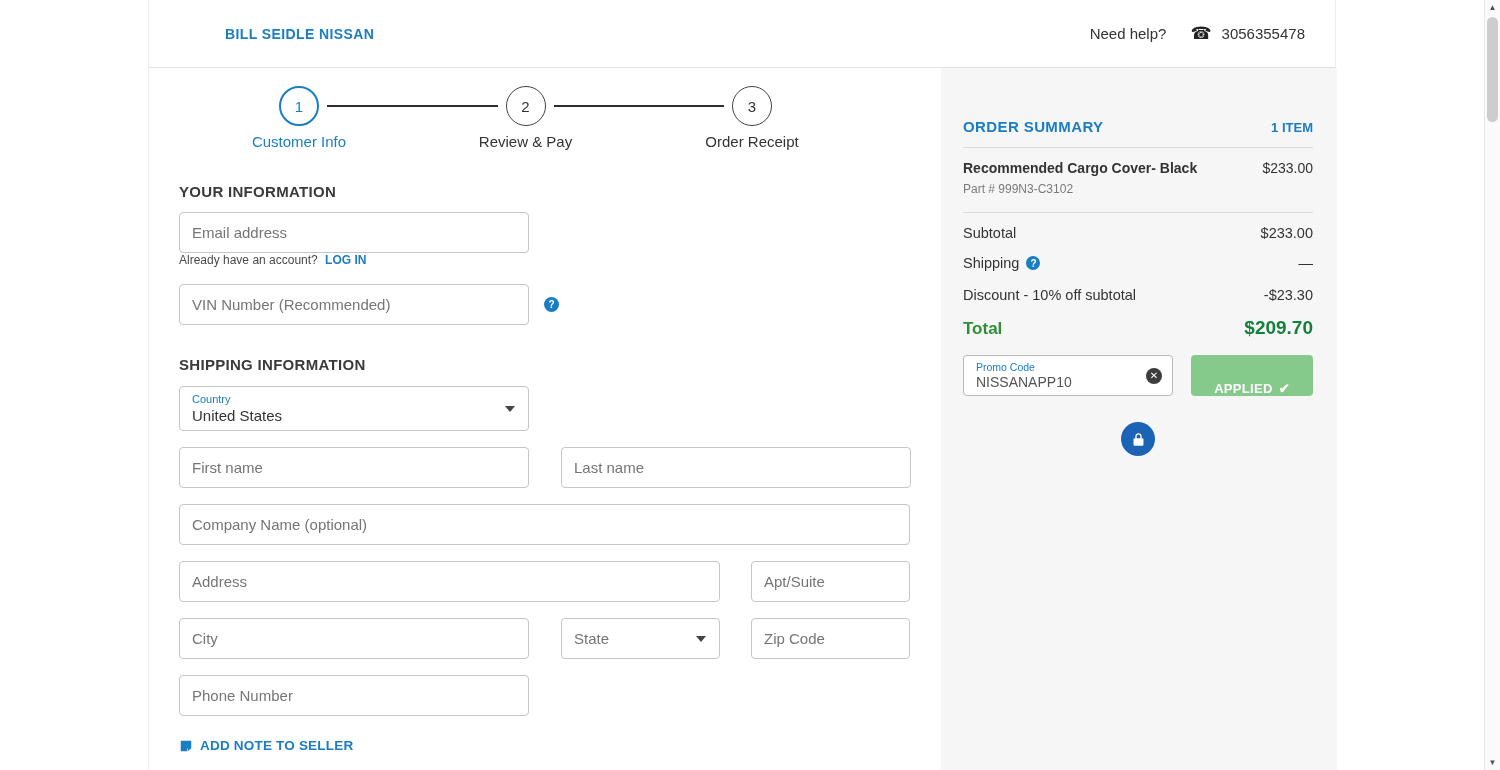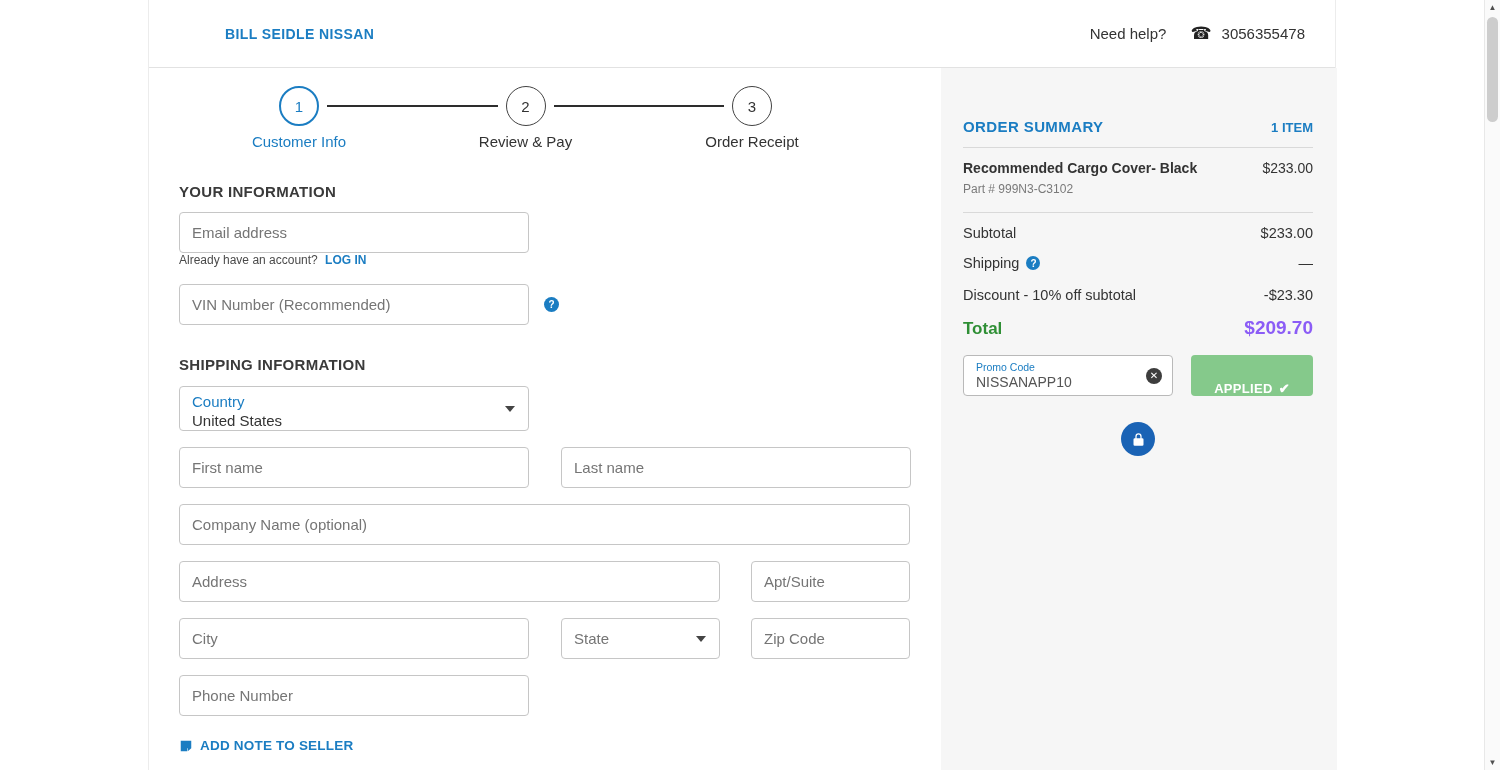--- a/index.html
+++ b/index.html
@@ -69,21 +69,21 @@
   .qicon {
     width:15px; height:15px; border-radius:50%; background:#1b7dc2; color:#fff;
     font-size:10px; font-weight:bold; display:inline-flex; align-items:center;
     justify-content:center; cursor:pointer; flex:0 0 15px;
   }
   .vin-q { margin-left:15px; }
   .selectbox {
     position:relative; height:45px; border:1px solid #c6c6c6; border-radius:4px;
     background:#fff; cursor:pointer; padding:6px 12px 0;
   }
-  .selectbox .flabel { font-size:15px; color:#1b7dc2; display:block; }
+  .selectbox .flabel { font-size:11px; color:#1b7dc2; display:block; }
   .selectbox .fvalue { font-size:15px; color:#333; display:block; margin-top:2px; }
   .selectbox.plain { padding:0 12px; display:flex; align-items:center; height:41px; }
   .selectbox.plain .fvalue { margin-top:0; color:#757575; }
   .caret {
     position:absolute; right:13px; top:50%; margin-top:-3px;
     width:0; height:0; border-left:5px solid transparent;
     border-right:5px solid transparent; border-top:6px solid #444;
   }
   .note-link {
     margin-top:22px; display:inline-flex; align-items:center; gap:7px;
@@ -95,21 +95,21 @@
   .os-title { color:#1b7dc2; font-size:15px; font-weight:bold; letter-spacing:.4px; }
   .os-count { color:#1b7dc2; font-size:13px; font-weight:bold; }
   .sb-hr { border:none; border-top:1px solid #d9d9d9; margin:12px 0; }
   .prod-name { font-size:14px; font-weight:bold; color:#333; }
   .prod-price { font-size:14px; color:#333; }
   .prod-part { font-size:12px; color:#7a7a7a; margin-top:6px; }
   .sum-label { font-size:14.5px; color:#333; display:flex; align-items:center; gap:7px; }
   .sum-value { font-size:14.5px; color:#333; }
   .mt10 { margin-top:10px; } .mt14 { margin-top:14px; } .mt16 { margin-top:16px; }
   .total-label { font-size:17px; font-weight:bold; color:#2f8f35; }
-  .total-value { font-size:19px; font-weight:bold; color:#8b5cf6; }
+  .total-value { font-size:19px; font-weight:bold; color:#15803d; }
   .promo-row { display:flex; margin-top:16px; }
   .promo-box {
     position:relative; width:210px; height:41px; background:#fff;
     border:1px solid #b9b9b9; border-radius:4px; padding:5px 34px 0 12px;
   }
   .promo-box .flabel { font-size:10.5px; color:#1b7dc2; display:block; }
   .promo-box input {
     border:none; outline:none; font-size:14px; color:#555; width:100%;
     background:transparent; padding:0; margin-top:1px;
     font-family:"Liberation Sans", sans-serif;

